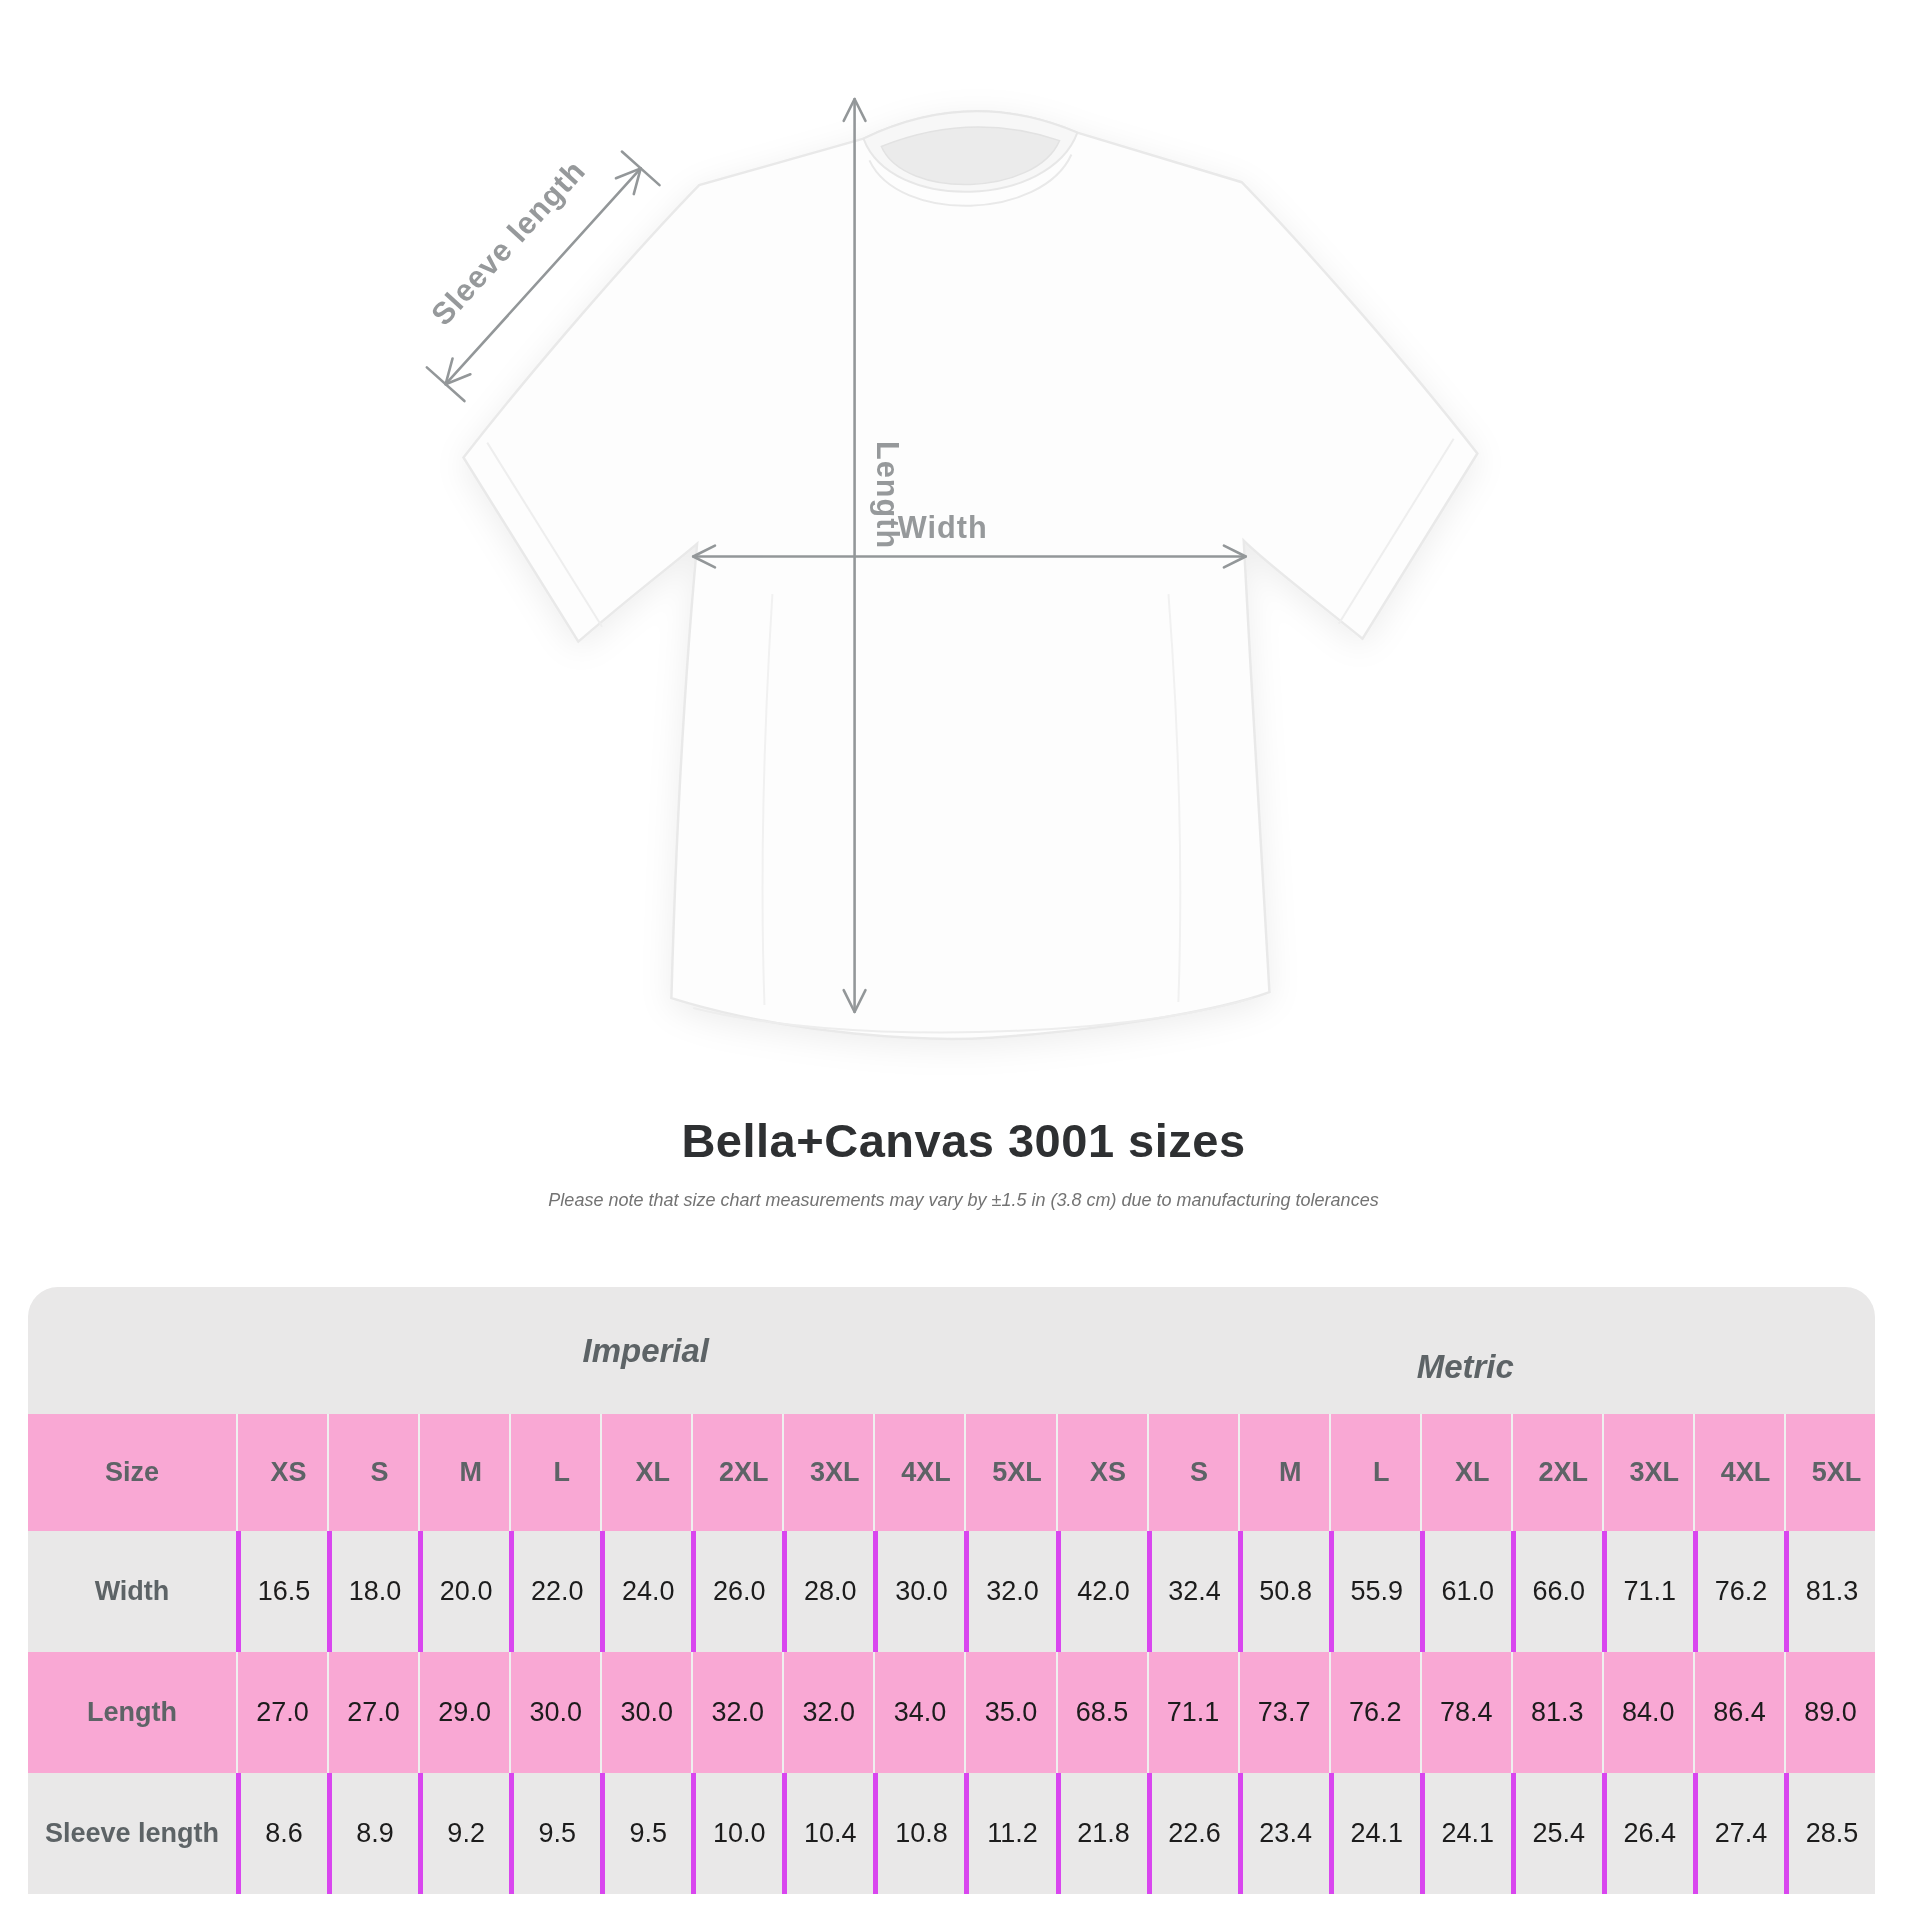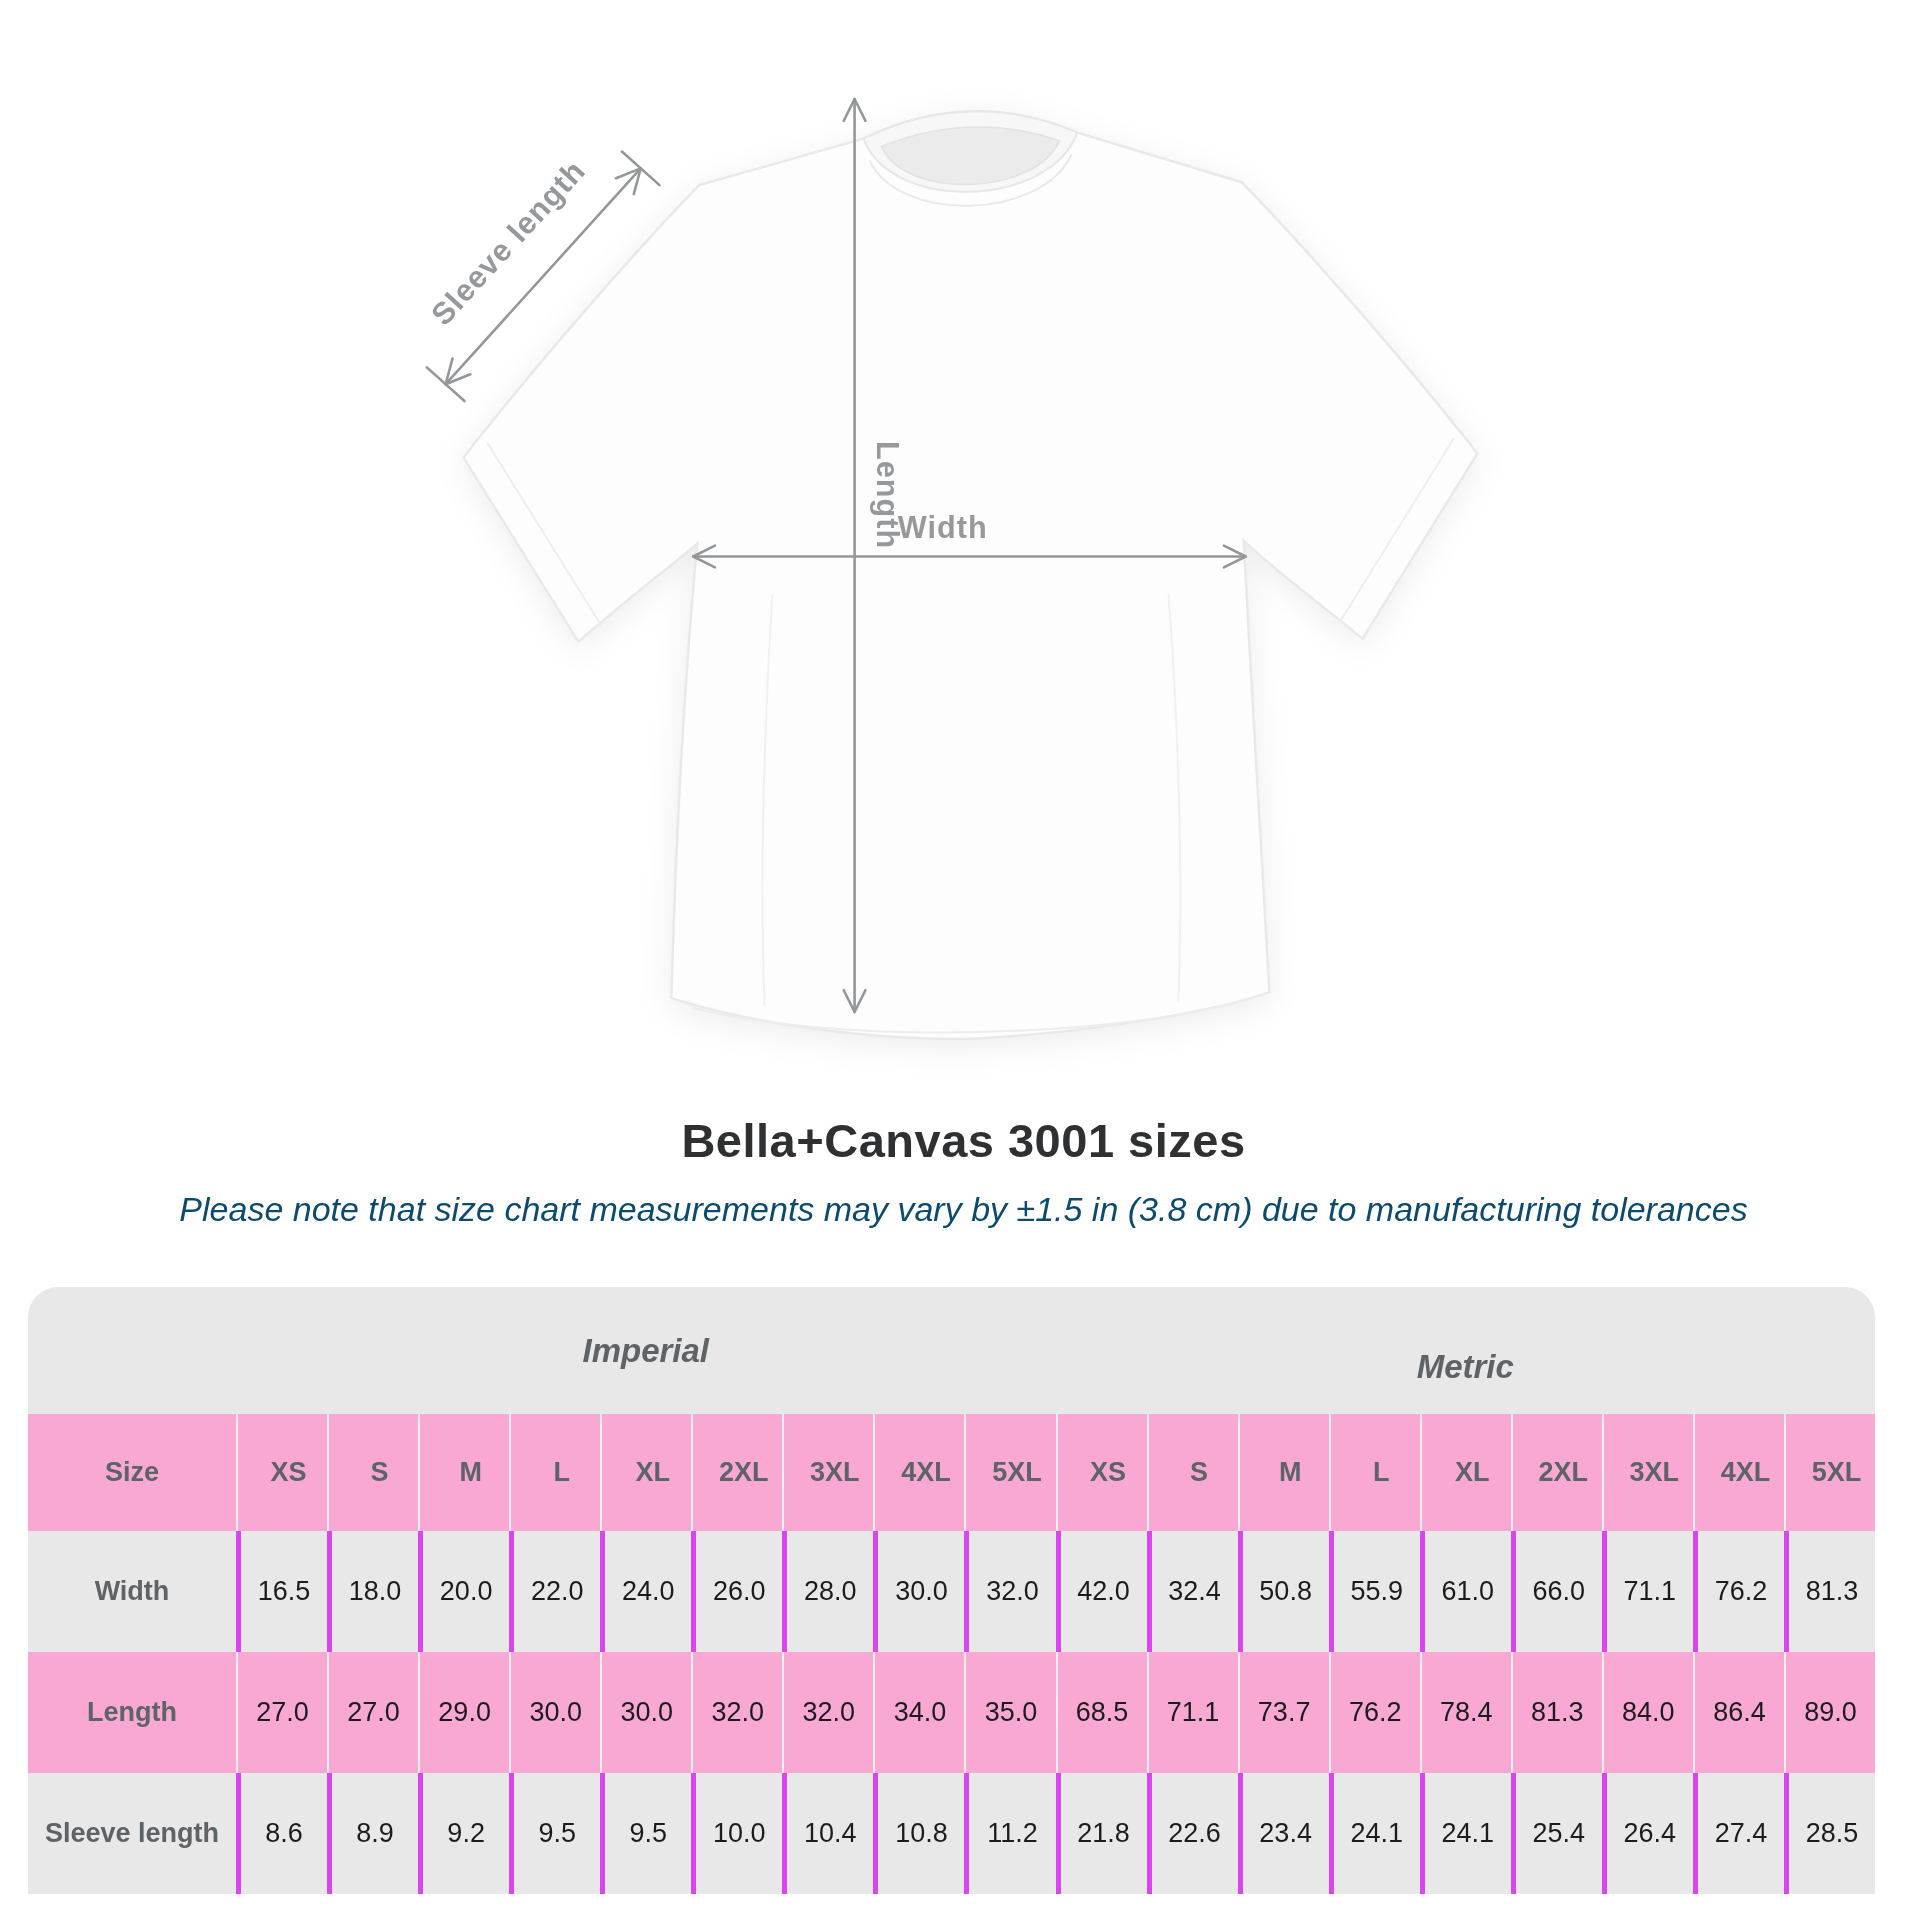--- a/index.html
+++ b/index.html
@@ -16,21 +16,21 @@
   .arrow{stroke:#939799;stroke-width:2.6;fill:none;stroke-linecap:round;stroke-linejoin:round;}
   .diag-label{fill:#96999b;font-weight:bold;font-size:31px;letter-spacing:1px;}
   
   .page-title{
     position:absolute;left:0;top:1113px;width:100%;
     text-align:center;font-size:47px;font-weight:bold;color:#2e3032;
     letter-spacing:0.5px;
   }
   .page-subtitle{
     position:absolute;left:0;top:1190px;width:100%;
-    text-align:center;font-size:34px;font-style:italic;color:#0c4a6e;
+    text-align:center;font-size:18px;font-style:italic;color:#737373;
   }
   
   .size-table{
     position:absolute;left:28px;top:1287px;width:1847px;height:698px;
     border-radius:30px;overflow:hidden;
     display:grid;grid-template-rows:127px 117px 121px 121px 121px;
   }
   .trow{display:grid;grid-template-columns:208px repeat(18,1fr);align-items:center;}
   .r-gray{background:#e9e8e8;}
   .r-white{background:#f9a8d4;}

